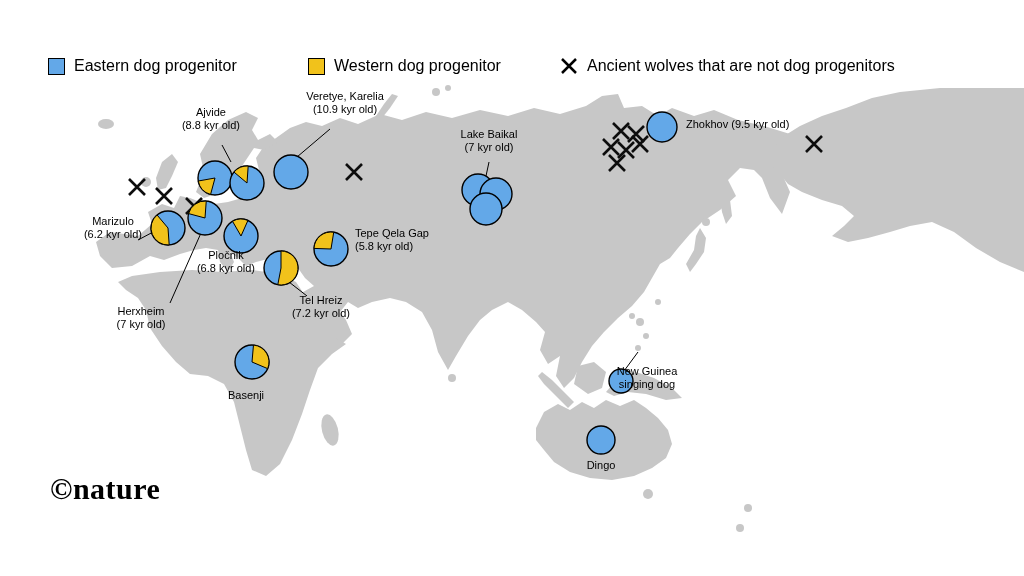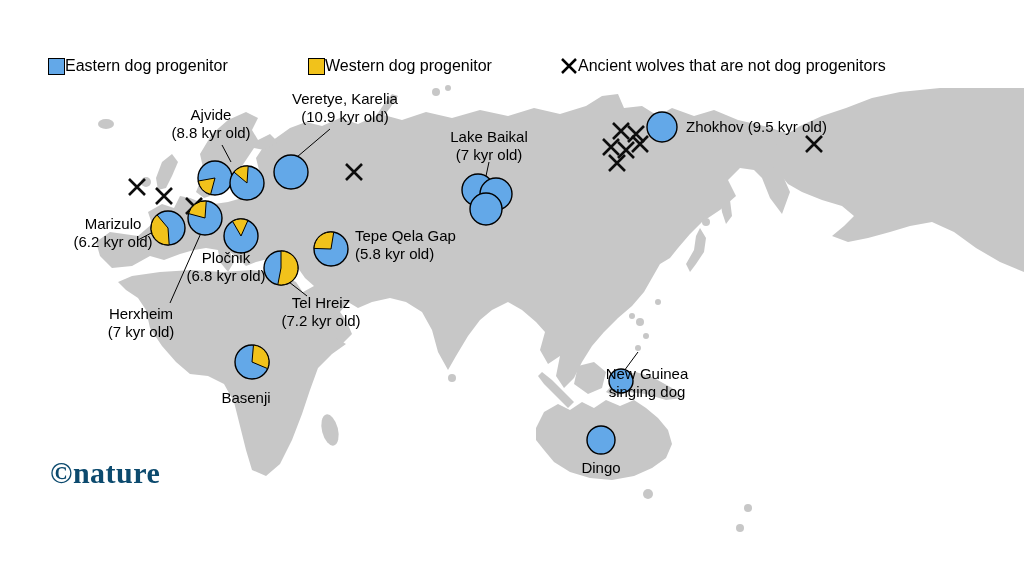--- a/index.html
+++ b/index.html
@@ -1,29 +1,29 @@
 <!DOCTYPE html>
 <html><head>
 <meta charset="utf-8">
 <style>
   html,body{margin:0;padding:0;background:#ffffff;}
   .stage{position:relative;width:1024px;height:576px;background:#ffffff;overflow:hidden;
          font-family:"Liberation Sans",sans-serif;color:#000;}
   .map-svg,.marker-svg{position:absolute;left:0;top:0;}
   .land{fill:#c7c7c7;stroke:none;}
-  .legend-item{position:absolute;top:57px;display:flex;align-items:center;font-size:16px;}
+  .legend-item{position:absolute;top:57px;display:flex;align-items:center;gap:9px;font-size:16px;}
   .legend-item-1{left:48px;}
   .legend-item-2{left:308px;}
   .legend-item-3{left:560px;}
   .swatch{width:17px;height:17px;border:1.5px solid #000;box-sizing:border-box;display:inline-block;}
   .legend-x{display:inline-block;}
-  .site-label{position:absolute;font-size:15px;line-height:1.22;white-space:pre-line;}
+  .site-label{position:absolute;font-size:11px;line-height:1.22;white-space:pre-line;}
   .site-label.center{transform:translateX(-50%);text-align:center;}
-  .watermark{position:absolute;left:50px;top:456px;font-family:"Liberation Serif",serif;
-             font-size:30px;font-weight:bold;color:#0c4a6e;letter-spacing:0.5px;}
+  .watermark{position:absolute;left:50px;top:472px;font-family:"Liberation Serif",serif;
+             font-size:30px;font-weight:bold;color:#000000;letter-spacing:0.5px;}
 </style>
 </head>
 <body>
 
 <div class="stage">
 
   <svg class="map-svg" width="1024" height="576" viewBox="0 0 1024 576">
     <g>
       <path class="land" d="M100,256 L96,242 L110,232 L138,236 L152,224 L148,212 L162,204 L174,208 L180,196 L190,198 L200,202 L214,204 L228,202 L242,198 L254,190 L260,174 L256,158 L264,146 L276,138 L290,128 L306,122 L322,126 L340,118 L358,124 L380,114 L402,120 L426,112 L452,118 L480,110 L508,116 L534,108 L560,114 L586,106 L602,96 L618,94 L624,108 L642,106 L658,116 L672,108 L694,116 L714,110 L738,120 L764,126 L790,134 L816,140 L842,148 L848,158 L830,162 L808,156 L792,164 L780,160 L782,174 L790,192 L782,214 L770,198 L762,178 L754,170 L740,168 L728,180 L736,196 L720,210 L702,222 L690,234 L678,248 L670,258 L660,264 L652,278 L644,292 L632,306 L618,318 L604,332 L592,346 L582,362 L574,378 L564,388 L556,376 L560,356 L548,364 L540,350 L545,332 L536,322 L522,310 L508,302 L492,310 L480,320 L468,336 L456,356 L448,370 L438,352 L432,330 L422,312 L406,302 L390,298 L372,302 L358,308 L348,302 L340,312 L346,320 L352,334 L340,346 L322,338 L308,322 L299,306 L303,292 L314,286 L305,278 L298,268 L288,262 L272,258 L256,262 L246,266 L238,258 L230,252 L234,262 L228,272 L220,262 L218,250 L206,248 L194,250 L180,254 L164,260 L150,256 L132,266 L112,268 Z"></path>
       <path class="land" d="M118,282 L132,276 L160,272 L192,270 L222,272 L252,270 L280,274 L296,282 L304,294 L312,308 L324,324 L336,338 L346,344 L332,354 L318,368 L310,390 L302,414 L292,440 L280,464 L266,476 L252,470 L246,450 L240,426 L234,402 L224,384 L208,376 L190,374 L176,362 L162,346 L150,328 L146,310 L138,298 L126,290 Z"></path>

